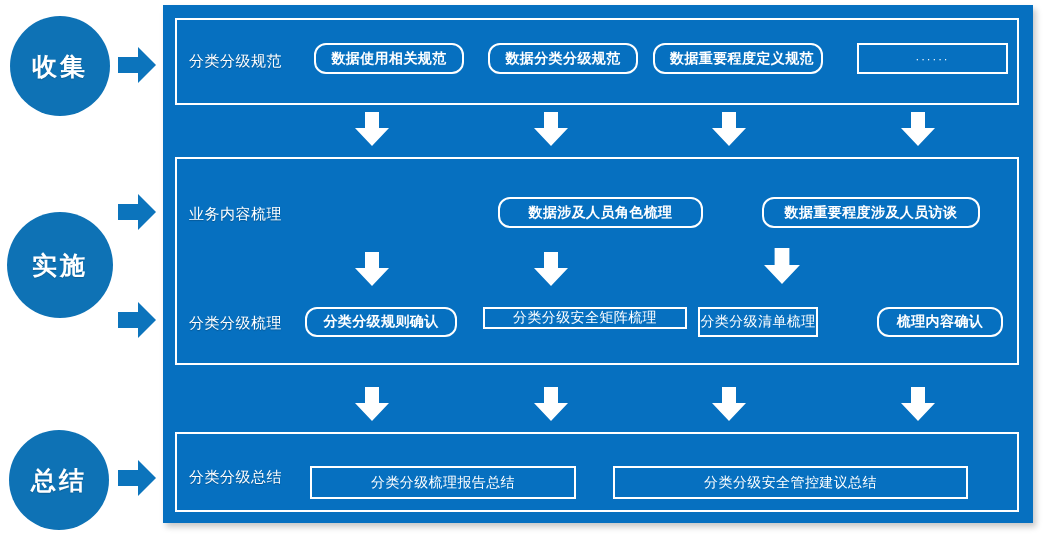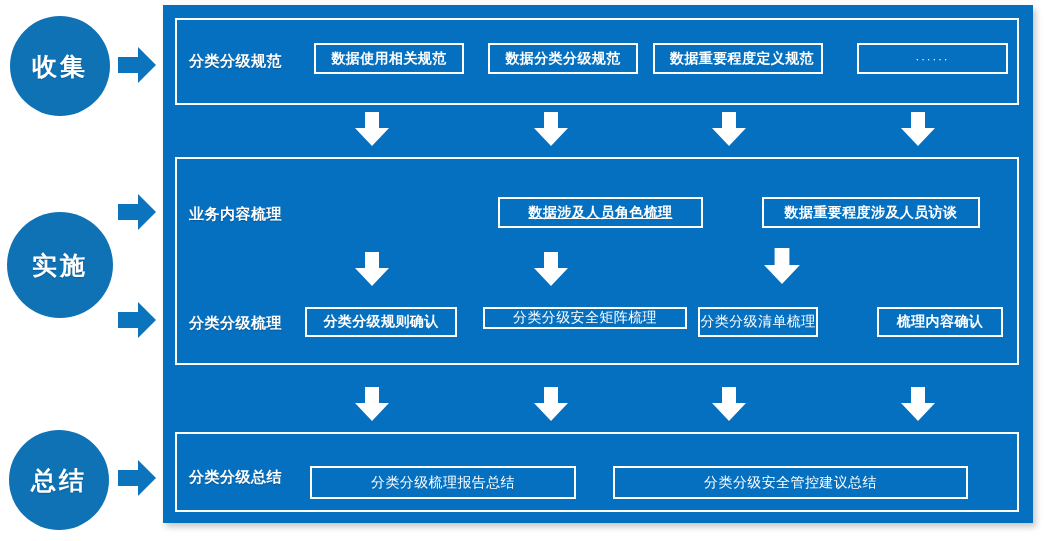--- a/index.html
+++ b/index.html
@@ -54,40 +54,40 @@
   
   .row-band {
     position: absolute;
     border: 2px solid #ffffff;
     box-sizing: border-box;
   }
 
   .row-title {
     position: absolute;
     color: #ffffff;
-    font-weight: bold;
+    font-weight: normal;
     font-size: 15px;
     letter-spacing: 0.5px;
     white-space: nowrap;
     text-shadow: 0 1px 1px rgba(0,0,0,0.25);
   }
 
   .item-box {
     position: absolute;
     border: 2px solid #ffffff;
     box-sizing: border-box;
     display: flex;
     align-items: center;
     justify-content: center;
     color: #ffffff;
     font-size: 14px;
     white-space: nowrap;
     letter-spacing: 0.4px;
   }
-  .item-box.bold { font-weight: bold; }
+  .item-box.bold { font-weight: bold; border-radius: 12px; }
   .item-box.dots { letter-spacing: 2px; font-size: 11px; }
 
   
   .down-arrow {
     position: absolute;
     line-height: 0;
   }
   .down-arrow svg { display: block; }
 </style>
 </head>
@@ -154,21 +154,21 @@
     </div>
     <div class="down-arrow" style="left:737px; top:107px;">
       <svg width="36" height="36" viewBox="0 0 36 36" aria-hidden="true">
         <polygon points="11,0 25,0 25,16 35,16 18,34 1,16 11,16" fill="#ffffff"></polygon>
       </svg>
     </div>
 
     <div class="row-band" style="left:12px; top:152px; width:844px; height:208px;"></div>
 
     <div class="row-title" style="left:26px; top:200px;">业务内容梳理</div>
-    <div class="item-box bold" style="left:335px; top:192px; width:205px; height:31px;text-decoration:underline;">数据涉及人员角色梳理</div>
+    <div class="item-box bold" style="left:335px; top:192px; width:205px; height:31px;">数据涉及人员角色梳理</div>
     <div class="item-box bold" style="left:599px; top:192px; width:218px; height:31px;">数据重要程度涉及人员访谈</div>
 
     <div class="down-arrow" style="left:191px; top:247px;">
       <svg width="36" height="36" viewBox="0 0 36 36" aria-hidden="true">
         <polygon points="11,0 25,0 25,16 35,16 18,34 1,16 11,16" fill="#ffffff"></polygon>
       </svg>
     </div>
     <div class="down-arrow" style="left:370px; top:247px;">
       <svg width="36" height="36" viewBox="0 0 36 36" aria-hidden="true">
         <polygon points="11,0 25,0 25,16 35,16 18,34 1,16 11,16" fill="#ffffff"></polygon>

